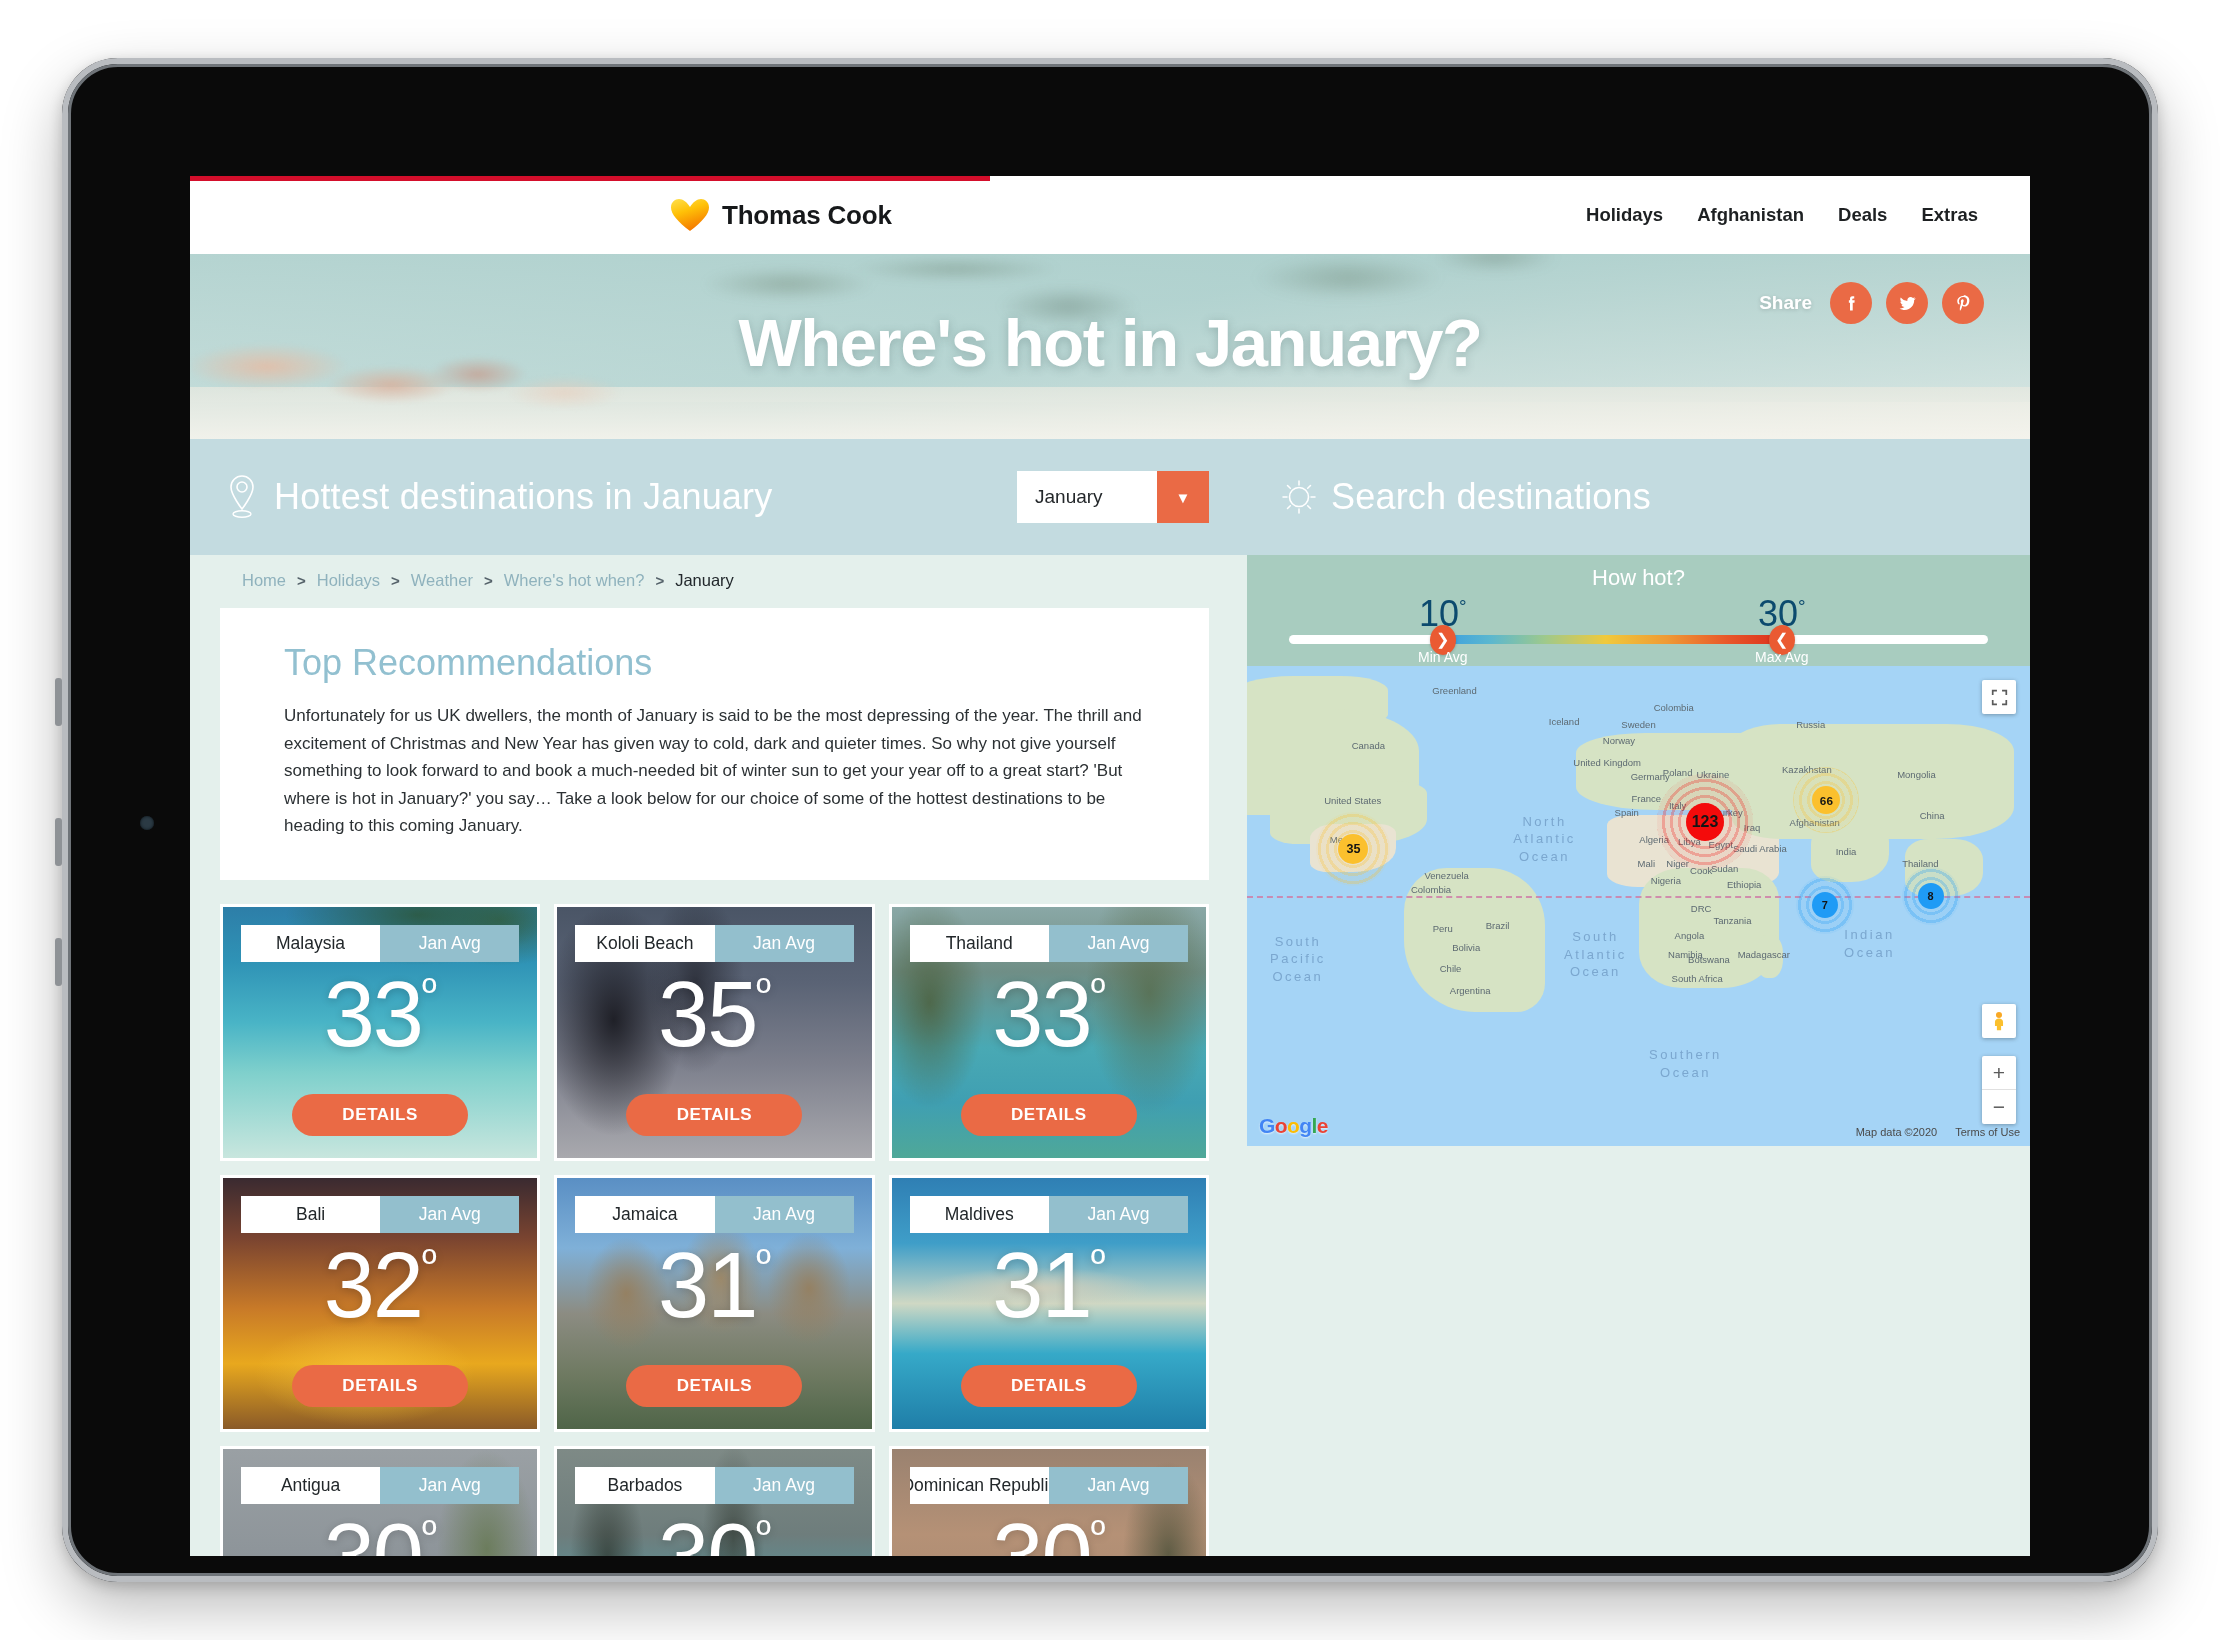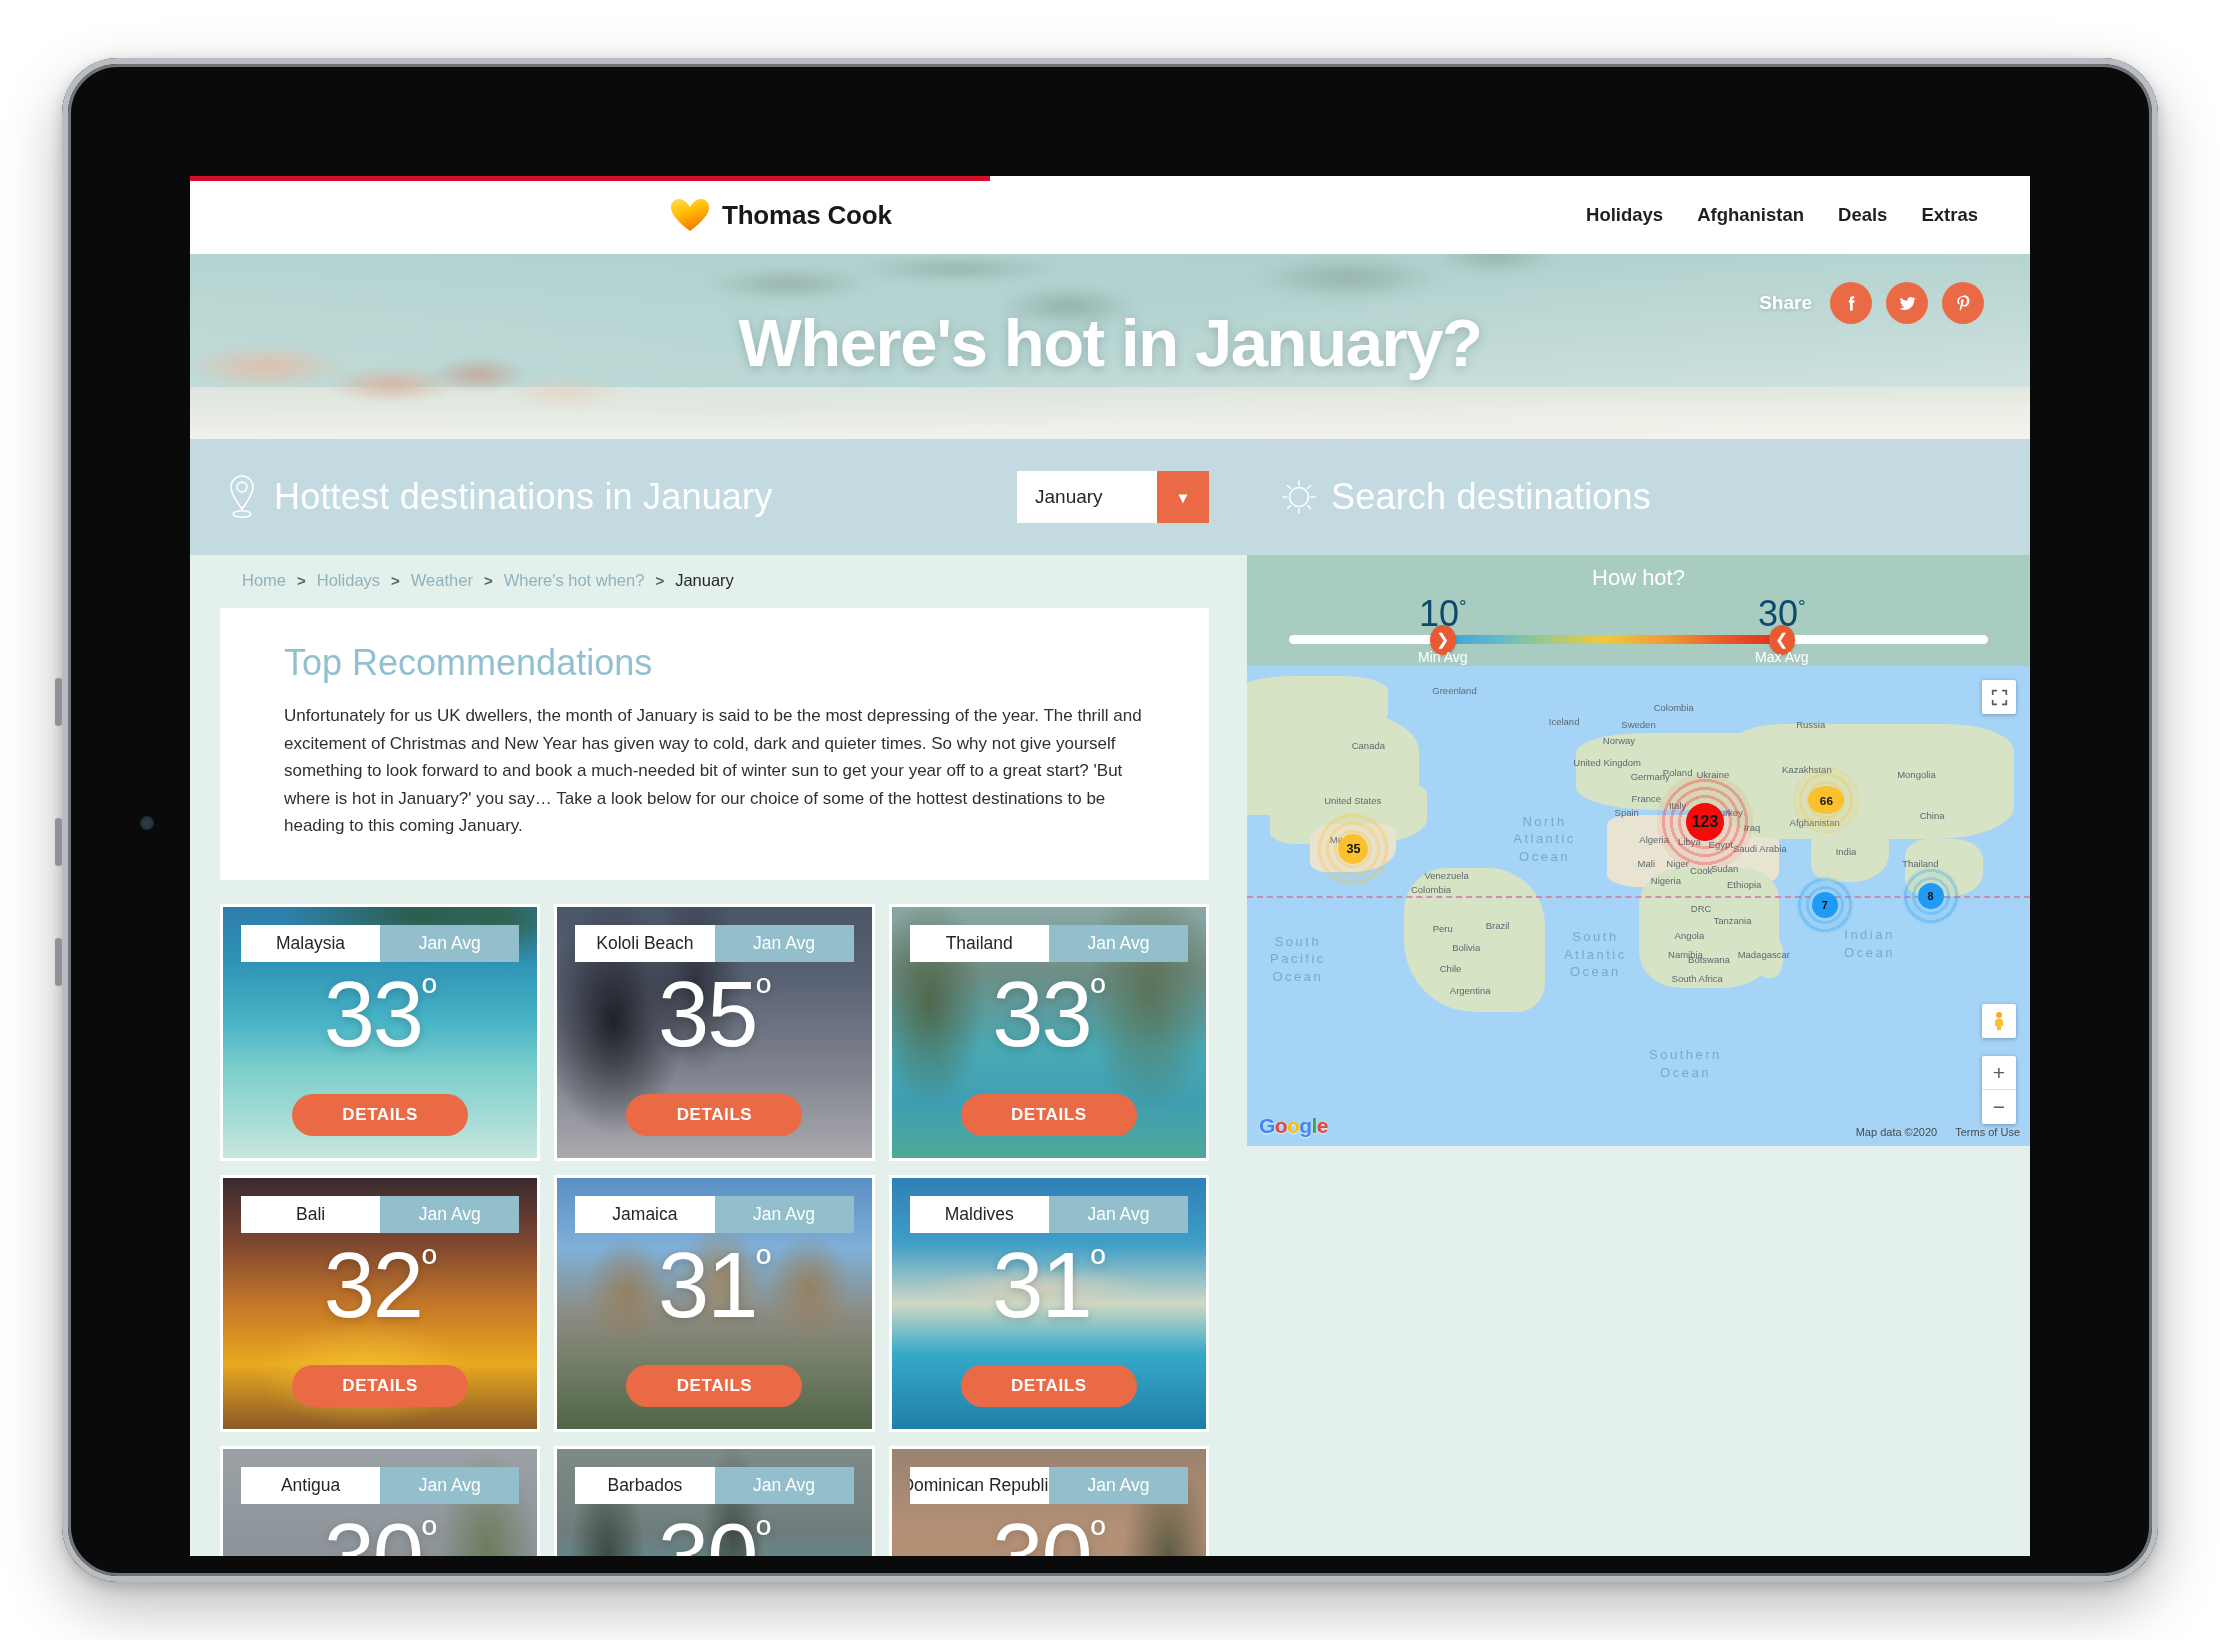--- a/index.html
+++ b/index.html
@@ -890,21 +890,21 @@
               <div class="map-label" style="left: 59%; top: 61%;">Botswana</div>
               <div class="map-label" style="left: 66%; top: 60%;">Madagascar</div>
               <div class="map-label" style="left: 26%; top: 63%;">Chile</div>
               <div class="map-label" style="left: 57.5%; top: 65%;">South Africa</div>
               <div class="map-label" style="left: 28.5%; top: 67.5%;">Argentina</div>
               <div class="halo yellow" style="left: 13.6%; top: 38.2%; width: 74px; height: 74px;"></div>
               <div class="cluster yellow" style="left: 13.6%; top: 38.2%; width: 30px; height: 30px; font-size: 12.6px;">35</div>
               <div class="halo red" style="left: 58.5%; top: 32.5%; width: 96px; height: 96px;"></div>
               <div class="cluster red" style="left: 58.5%; top: 32.5%; width: 38px; height: 38px; font-size: 15.96px;">123</div>
               <div class="halo yellow" style="left: 74%; top: 28%; width: 66px; height: 66px;"></div>
-              <div class="cluster yellow" style="left: 74%; top: 28%; width: 36px; height: 28px; font-size: 11.76px;">66</div>
+              <div class="cluster yellow" style="left: 74%; top: 28%; width: 28px; height: 28px; font-size: 11.76px;">66</div>
               <div class="halo blue" style="left: 73.8%; top: 49.8%; width: 58px; height: 58px;"></div>
               <div class="cluster blue" style="left: 73.8%; top: 49.8%; width: 26px; height: 26px; font-size: 10.92px;">7</div>
               <div class="halo blue" style="left: 87.3%; top: 48%; width: 58px; height: 58px;"></div>
               <div class="cluster blue" style="left: 87.3%; top: 48%; width: 26px; height: 26px; font-size: 10.92px;">8</div>
             </div>
         </div>
 
       </div>
     </div>
   </div>

